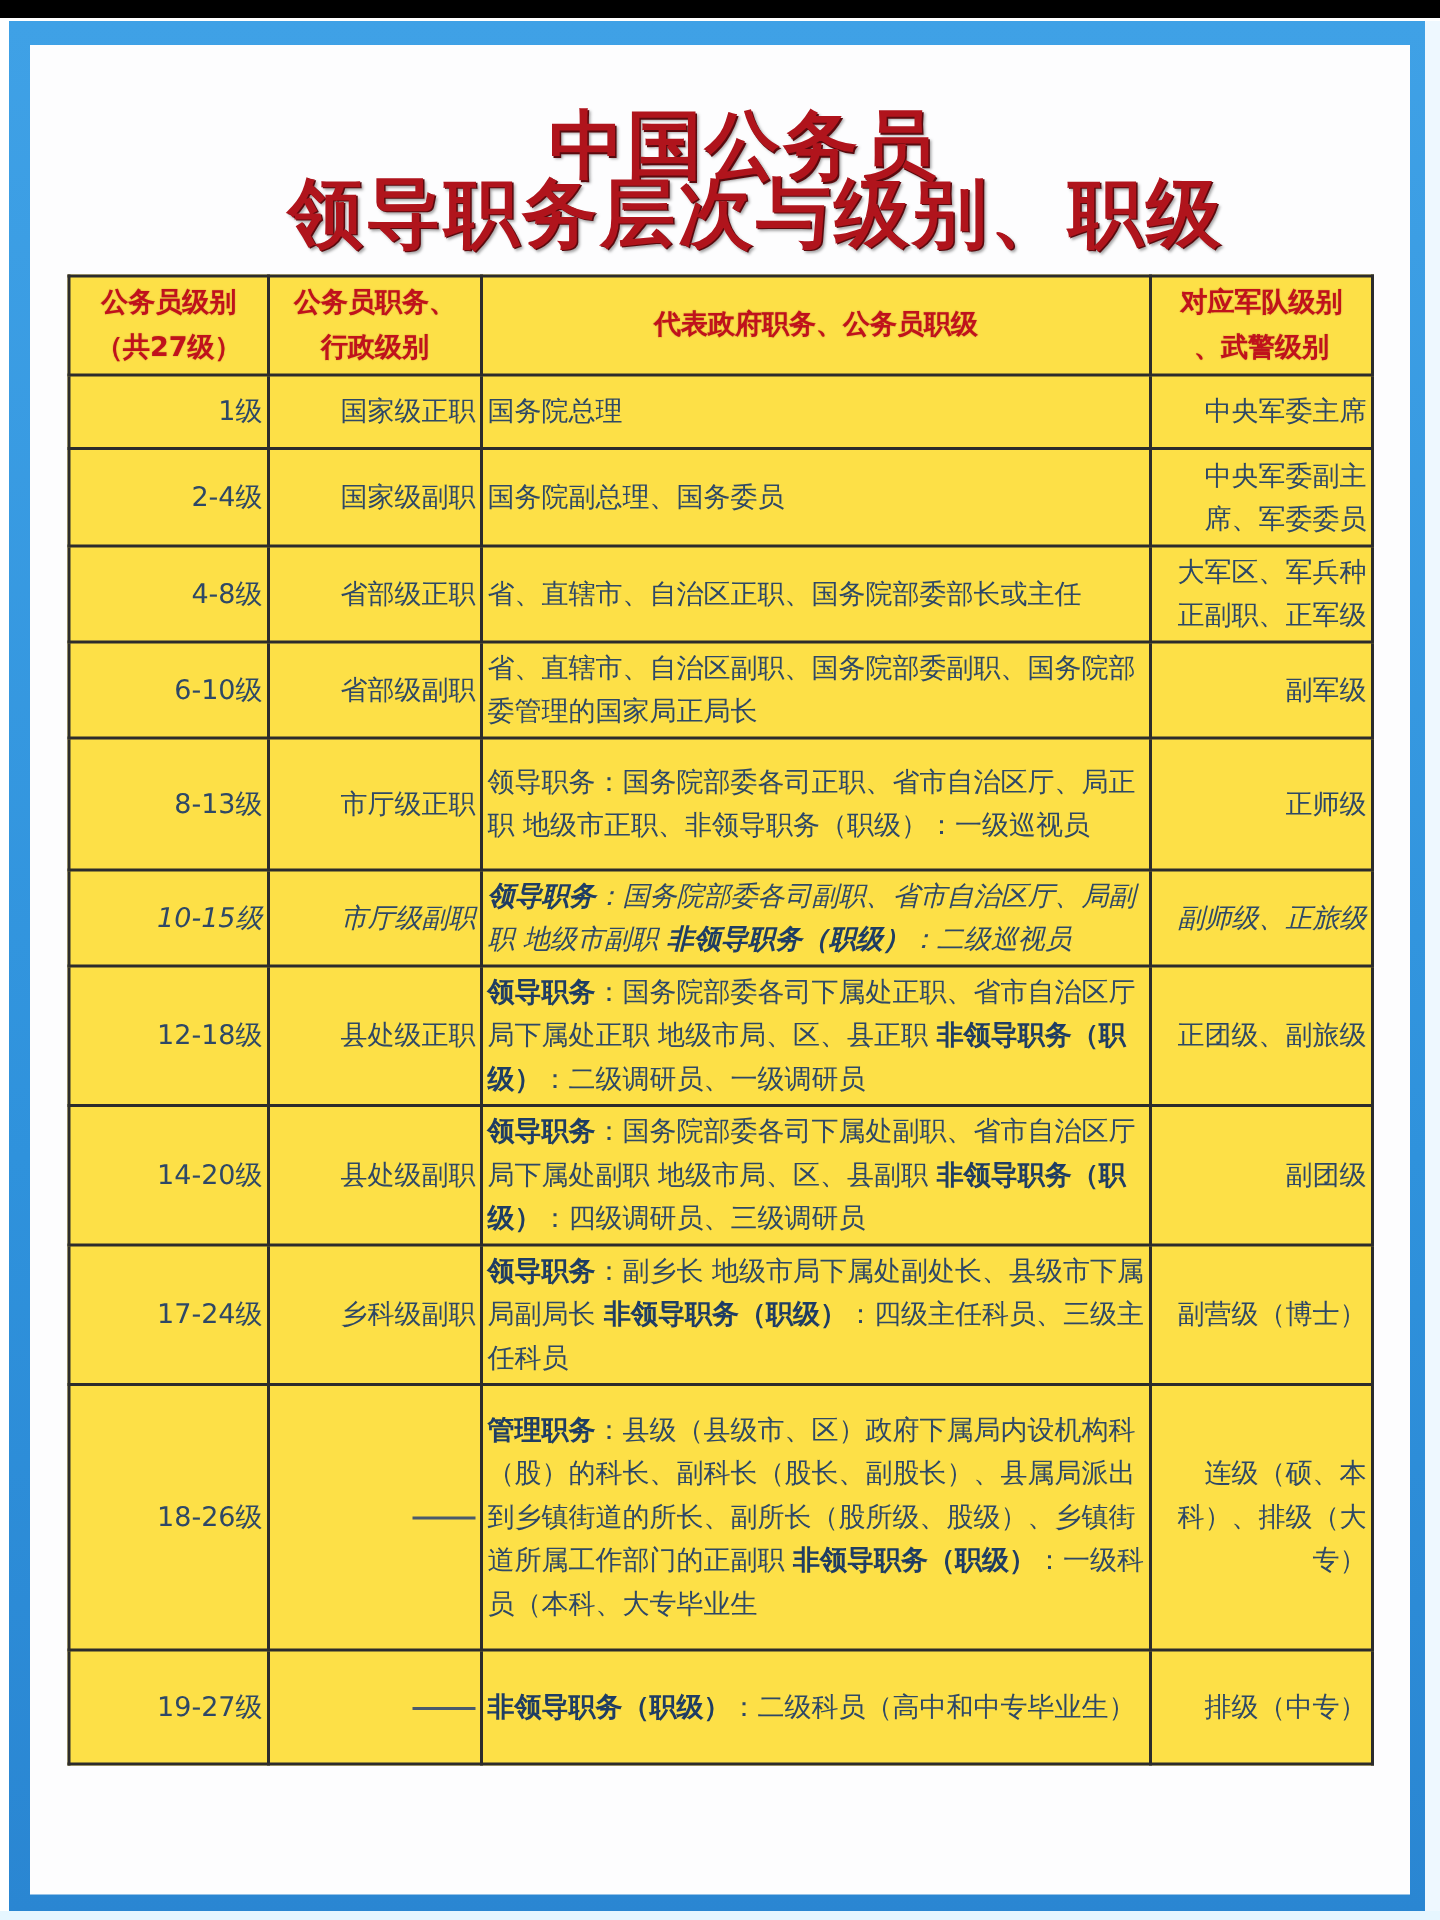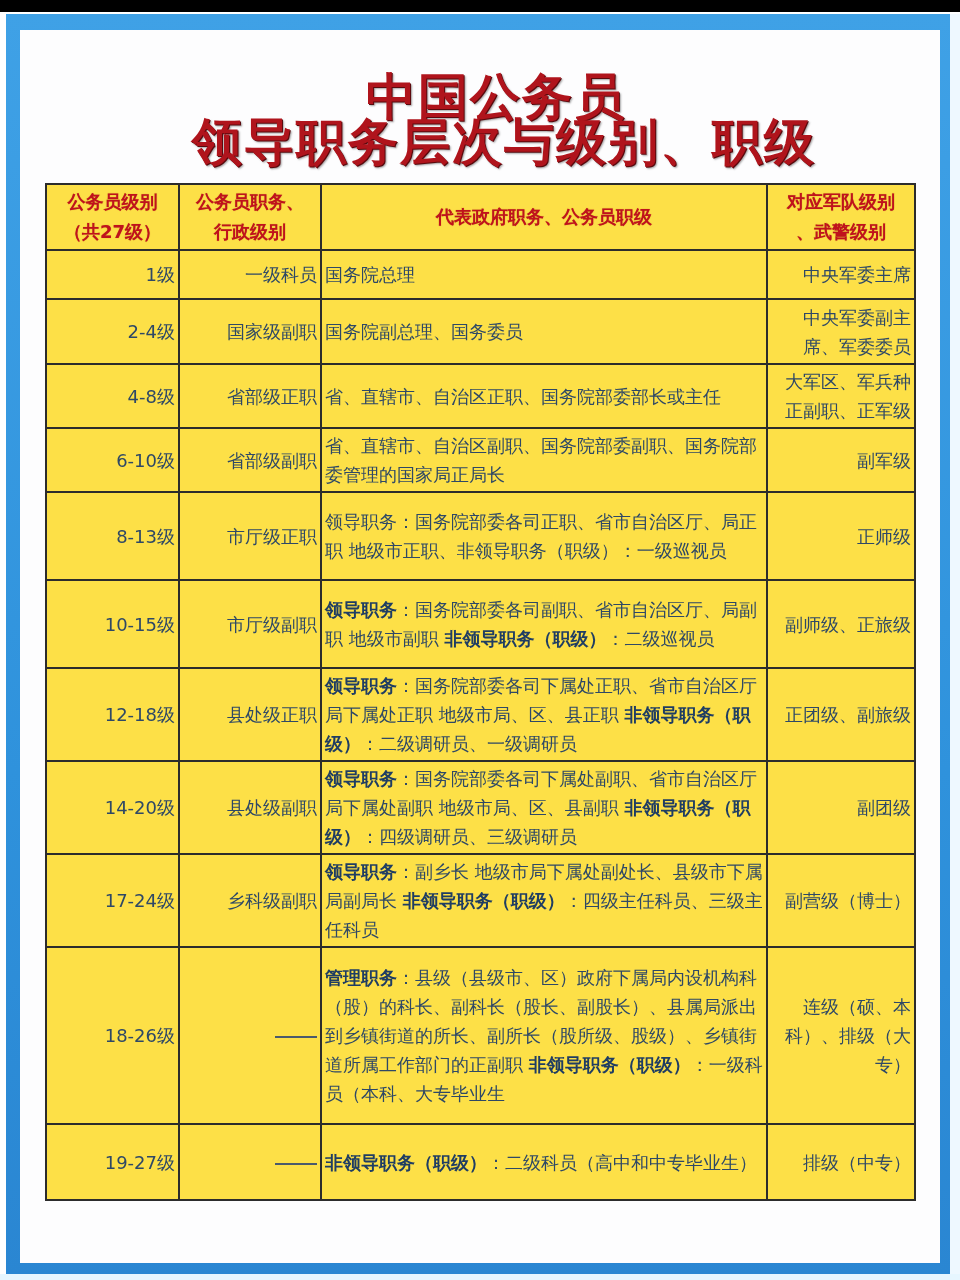--- a/index.html
+++ b/index.html
@@ -84,21 +84,21 @@
         <th>代表政府职务、公务员职级</th>
         <th>
           <div>对应军队级别</div>
           <div>、武警级别</div>
         </th>
       </tr>
     </thead>
     <tbody id="tbody">
         <tr style="height: 49px;">
           <td class="c">1级</td>
-          <td class="c">一级科员</td>
+          <td class="c">国家级正职</td>
           <td class="l"><span>国务院总理</span></td>
           <td class="c">中央军委主席</td>
         </tr>
         <tr style="height: 65px;">
           <td class="c">2-4级</td>
           <td class="c">国家级副职</td>
           <td class="l"><span>国务院副总理、国务委员</span></td>
           <td class="c">中央军委副主席、军委委员</td>
         </tr>
         <tr style="height: 63px;">
@@ -112,21 +112,21 @@
           <td class="c">省部级副职</td>
           <td class="l"><span>省、直辖市、自治区副职、国务院部委副职、国务院部委管理的国家局正局长</span></td>
           <td class="c">副军级</td>
         </tr>
         <tr style="height: 88px;">
           <td class="c">8-13级</td>
           <td class="c">市厅级正职</td>
           <td class="l"><span>领导职务：国务院部委各司正职、省市自治区厅、局正职 地级市正职、非领导职务（职级）：一级巡视员</span></td>
           <td class="c">正师级</td>
         </tr>
-        <tr style="height: 88px;">
+        <tr style="height: 64px; font-style: italic;">
           <td class="c">10-15级</td>
           <td class="c">市厅级副职</td>
           <td class="l"><span class="b">领导职务</span><span>：国务院部委各司副职、省市自治区厅、局副职 地级市副职 </span><span class="b">非领导职务（职级）</span><span>：二级巡视员</span></td>
           <td class="c">副师级、正旅级</td>
         </tr>
         <tr style="height: 89px;">
           <td class="c">12-18级</td>
           <td class="c">县处级正职</td>
           <td class="l"><span class="b">领导职务</span><span>：国务院部委各司下属处正职、省市自治区厅局下属处正职 地级市局、区、县正职 </span><span class="b">非领导职务（职级）</span><span>：二级调研员、一级调研员</span></td>
           <td class="c">正团级、副旅级</td>

